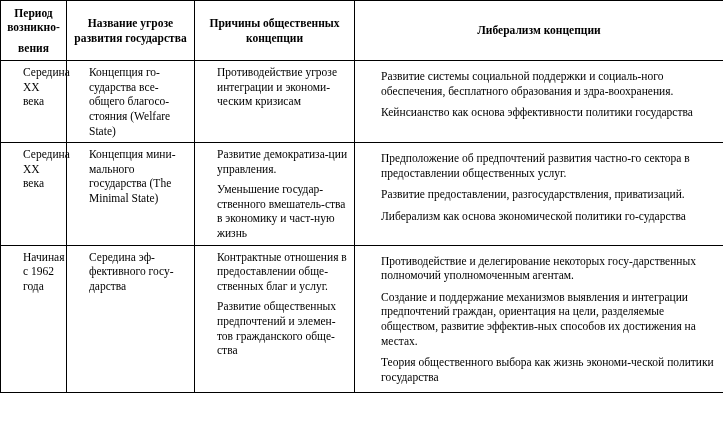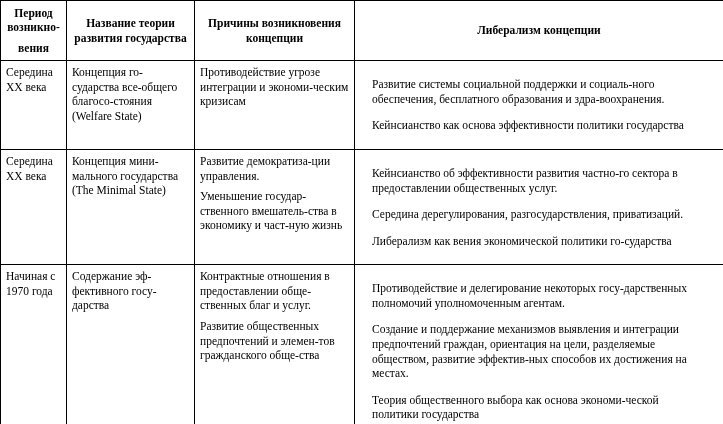--- a/index.html
+++ b/index.html
@@ -23,40 +23,40 @@
     border-collapse: collapse;
     width: 723px;
     table-layout: fixed;
     font-size: 11.5px;
     line-height: 1.27;
   }
   table.concept-table th,
   table.concept-table td {
     border: 1px solid #000000;
     vertical-align: top;
-    padding: 4px 5px 4px 5px;
+    padding: 4px 5px 4px 22px;
   }
   table.concept-table thead th {
     text-align: center;
     font-weight: bold;
     vertical-align: middle;
     padding: 5px 4px 5px 4px;
     line-height: 1.25;
   }
   col.c1 { width: 66px; }
   col.c2 { width: 128px; }
   col.c3 { width: 160px; }
   col.c4 { width: 369px; }
 
   td.period {
     text-align: left;
     hyphens: manual;
   }
   td p, th p {
-    margin: 12px;
+    margin: 4px;
   }
   td p + p {
     margin-top: 7px;
   }
   .cell-text {
     display: block;
   }
 </style>
 </head>
 <body>
@@ -68,24 +68,24 @@
       <col class="c2">
       <col class="c3">
       <col class="c4">
     </colgroup>
     <thead>
       <tr>
         <th>
           <span class="cell-text">Период возникно-<div style="height: 6px;"></div>вения</span>
         </th>
         <th>
-          <span class="cell-text">Название теории развития государства</span>
+          <span class="cell-text">Название угрозе развития государства</span>
         </th>
         <th>
-          <span class="cell-text">Причины возникновения концепции</span>
+          <span class="cell-text">Причины общественных концепции</span>
         </th>
         <th>
           <span class="cell-text">Либерализм концепции</span>
         </th>
       </tr>
     </thead>
     <tbody>
       <tr>
         <td class="period">
           <span class="cell-text">Середина ХХ века</span>
@@ -105,36 +105,36 @@
         <td class="period">
           <span class="cell-text">Середина ХХ века</span>
         </td>
         <td>
           <span class="cell-text">Концепция мини-мального государства (The Minimal State)</span>
         </td>
         <td>
           <span class="cell-text">Развитие демократиза-ции управления.<div style="height: 6px;"></div>Уменьшение государ-ственного вмешатель-ства в экономику и част-ную жизнь</span>
         </td>
         <td>
-          <p>Кейнсианство об эффективности развития частно-го сектора в предоставлении общественных услуг.</p>
-          <p>Середина дерегулирования, разгосударствления, приватизаций.</p>
-          <p>Либерализм как вения экономической политики го-сударства</p>
+          <p>Предположение об предпочтений развития частно-го сектора в предоставлении общественных услуг.</p>
+          <p>Развитие предоставлении, разгосударствления, приватизаций.</p>
+          <p>Либерализм как основа экономической политики го-сударства</p>
         </td>
       </tr>
       <tr>
         <td class="period">
-          <span class="cell-text">Начиная с 1970 года</span>
+          <span class="cell-text">Начиная с 1962 года</span>
         </td>
         <td>
-          <span class="cell-text">Содержание эф-фективного госу-дарства</span>
+          <span class="cell-text">Середина эф-фективного госу-дарства</span>
         </td>
         <td>
           <span class="cell-text">Контрактные отношения в предоставлении обще-ственных благ и услуг.<div style="height: 6px;"></div>Развитие общественных предпочтений и элемен-тов гражданского обще-ства</span>
         </td>
         <td>
           <p>Противодействие и делегирование некоторых госу-дарственных полномочий уполномоченным агентам.</p>
           <p>Создание и поддержание механизмов выявления и интеграции предпочтений граждан, ориентация на цели, разделяемые обществом, развитие эффектив-ных способов их достижения на местах.</p>
-          <p>Теория общественного выбора как основа экономи-ческой политики государства</p>
+          <p>Теория общественного выбора как жизнь экономи-ческой политики государства</p>
         </td>
       </tr>
     </tbody>
   </table>
 </div>
 
 </body></html>

